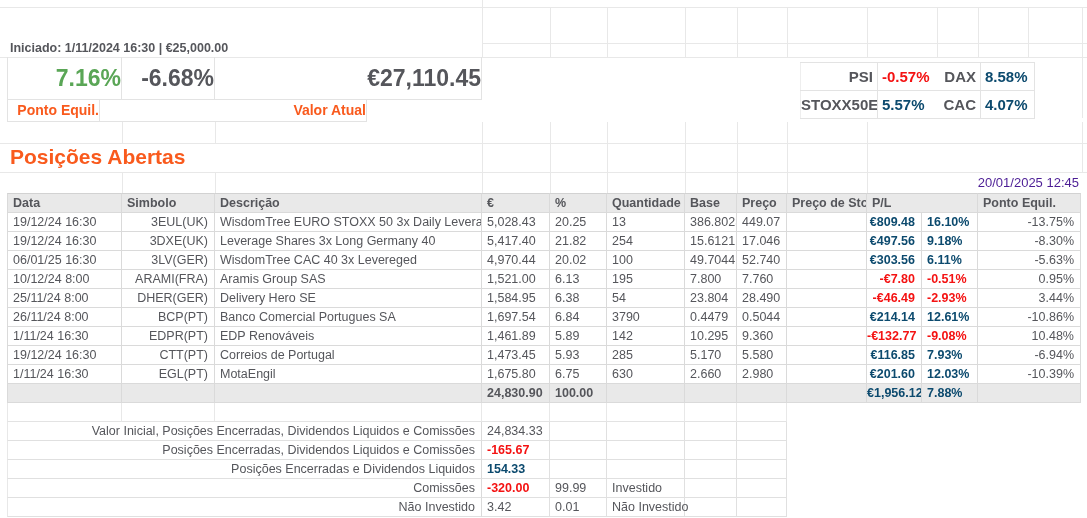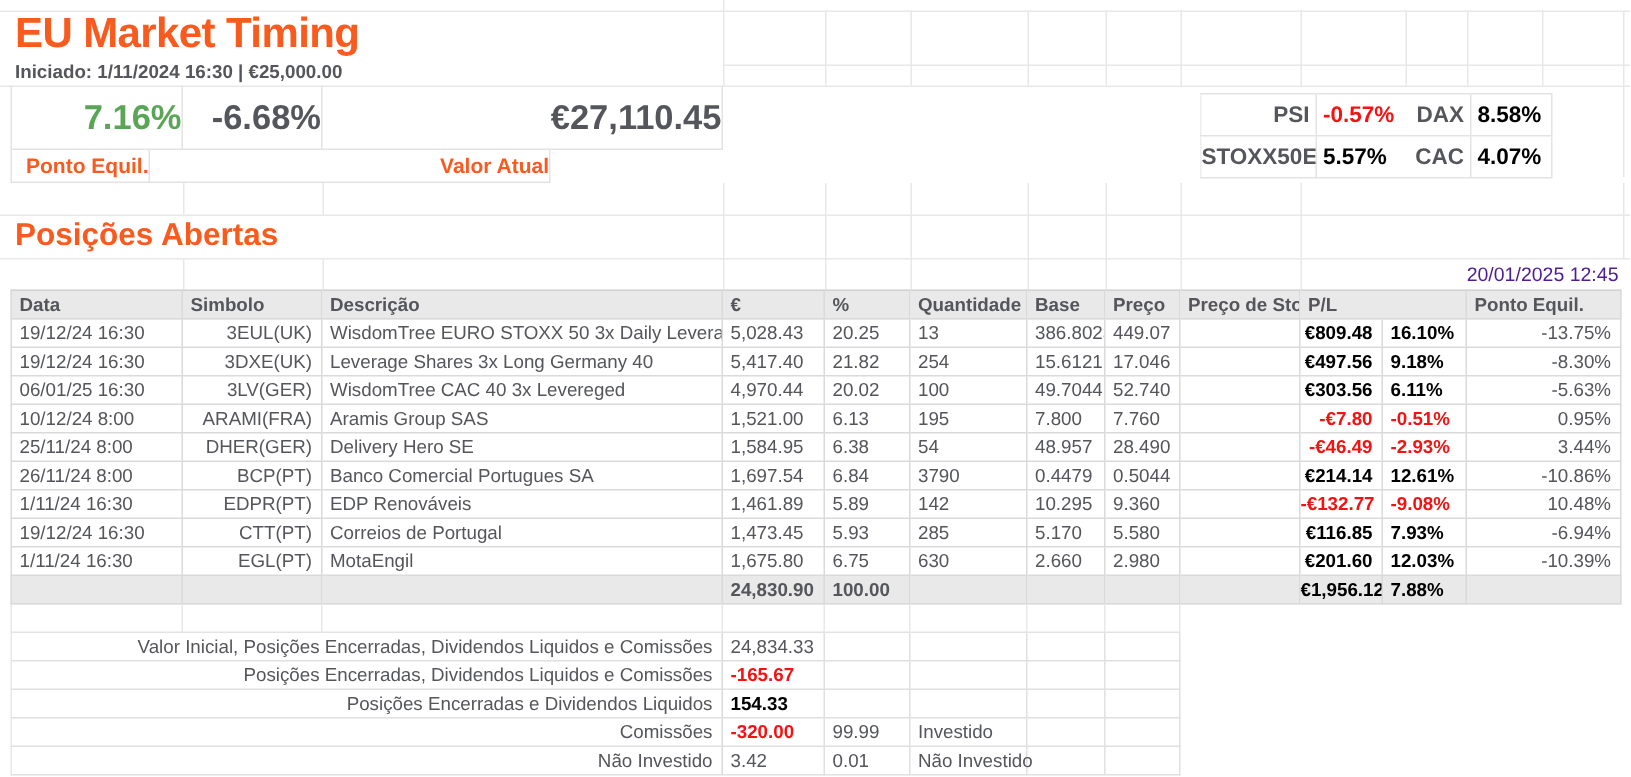--- a/index.html
+++ b/index.html
@@ -43,21 +43,21 @@
   .trow>div{
     box-sizing:border-box;height:19px;line-height:18px;font-size:12.5px;white-space:nowrap;overflow:hidden;
     border-right:1px solid #dadada;border-bottom:1px solid #dadada;padding:0 0 0 5px;
   }
   .trow>div:first-child{border-left:1px solid #dadada;}
   .trow.head>div{height:20px;line-height:19px;background:#e9e9e9;font-weight:700;border-top:1px solid #d2d2d2;}
   .trow.head>div.noR{border-right:none;}
   .trow .r{text-align:right;padding:0 6px 0 0;}
   .trow .sym{display:flex;justify-content:flex-end;padding:0 6px 0 5px;}
   .trow.total>div{background:#e9e9e9;font-weight:700;}
-  .pos{color:#000000;font-weight:700;}
+  .pos{color:#0c4a6e;font-weight:700;}
   .neg{color:#f41212;font-weight:700;}
   .green{color:#5aa656;}
   .plain{}
 
   
   .spacer{position:absolute;left:7px;top:403px;display:grid;grid-template-columns:115px 93px 267px 68px 57px 78px 52px 50px;}
   .spacer>div{box-sizing:border-box;height:19px;border-right:1px solid #e8e8e8;border-bottom:1px solid #e3e3e3;}
   .spacer>div:first-child{border-left:1px solid #e8e8e8;}
   .summary{position:absolute;left:7px;top:422px;}
   .srow{display:grid;grid-template-columns:475px 68px 57px 78px 52px 50px;}
@@ -92,21 +92,20 @@
   <div class="gl v" style="left:215px;top:172px;height:21px;"></div>
   <div class="gl v" style="left:482px;top:122px;height:71px;"></div>
   <div class="gl v" style="left:550px;top:122px;height:71px;"></div>
   <div class="gl v" style="left:607px;top:122px;height:71px;"></div>
   <div class="gl v" style="left:685px;top:122px;height:71px;"></div>
   <div class="gl v" style="left:737px;top:122px;height:71px;"></div>
   <div class="gl v" style="left:787px;top:122px;height:71px;"></div>
   <div class="gl v" style="left:867px;top:122px;height:71px;"></div>
   <div class="gl v" style="left:1082px;top:122px;height:50px;"></div>
 
-  <div class="title">EU Market Timing</div>
   <div class="subtitle">Iniciado: 1/11/2024 16:30 | €25,000.00</div>
 
   <div class="metrics">
     <div class="mcell w0 green">7.16%</div>
     <div class="mcell w1 plain">-6.68%</div>
     <div class="mcell w2 plain">€27,110.45</div>
   </div>
   <div class="metric-labels">
     <div class="mcell w1">Ponto Equil.</div>
     <div class="mcell w2">Valor Atual</div>
@@ -217,21 +216,21 @@
       <div class="trow">
         <div>25/11/24 8:00</div>
         <div class="sym">
           <span>DHER</span>
           <span>(GER)</span>
         </div>
         <div>Delivery Hero SE</div>
         <div>1,584.95</div>
         <div>6.38</div>
         <div>54</div>
-        <div>48.957</div>
+        <div>23.804</div>
         <div>28.490</div>
         <div></div>
         <div class="r neg">-€46.49</div>
         <div class="neg">-2.93%</div>
         <div class="r">3.44%</div>
       </div>
       <div class="trow">
         <div>26/11/24 8:00</div>
         <div class="sym">
           <span>BCP</span>

